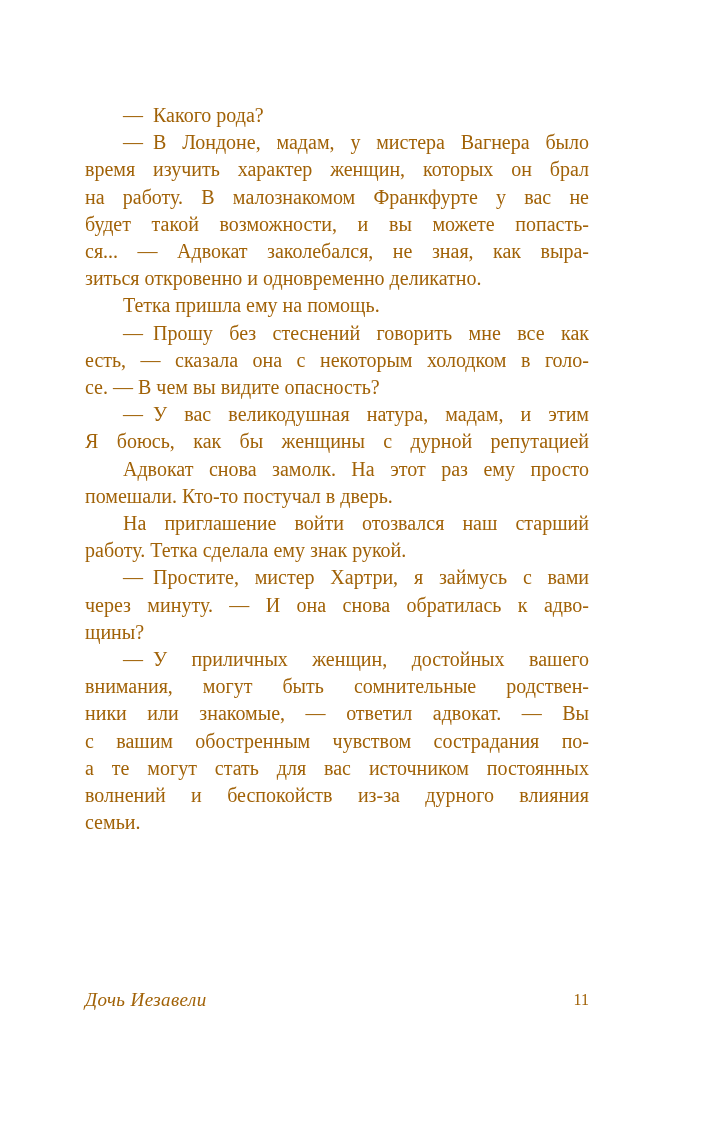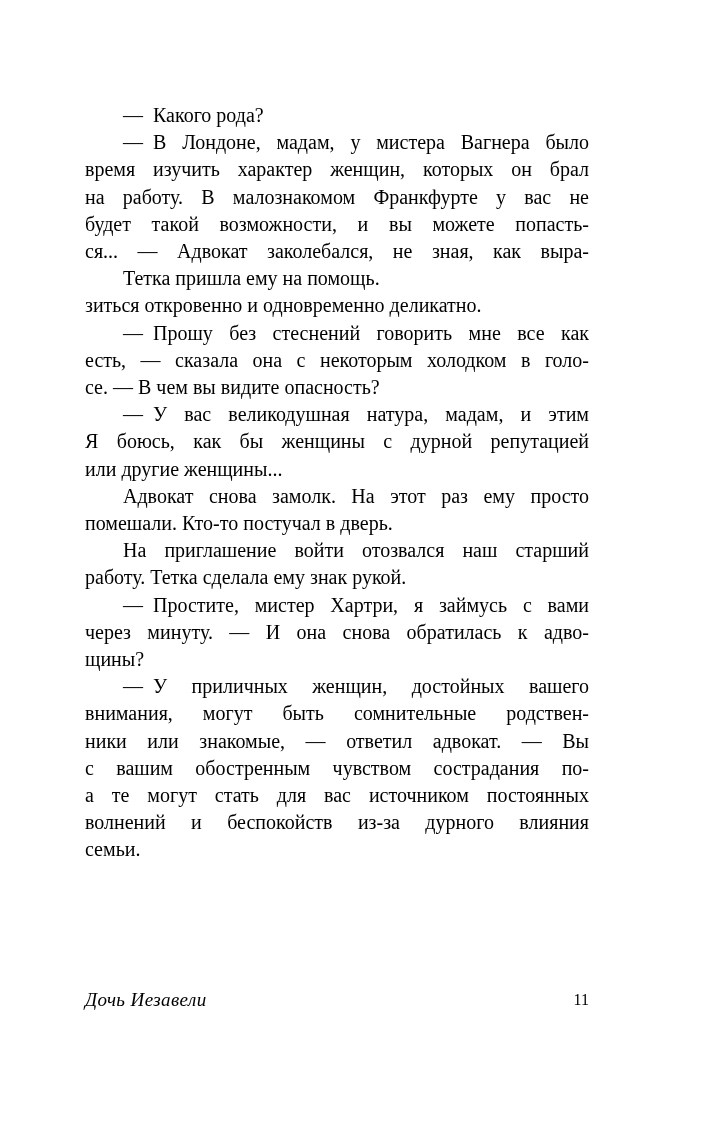--- a/index.html
+++ b/index.html
@@ -6,21 +6,21 @@
     margin: 0;
     padding: 0;
     background: #ffffff;
   }
   .page {
     position: relative;
     width: 709px;
     height: 1122px;
     background: #ffffff;
     font-family: "Liberation Serif", "DejaVu Serif", serif;
-    color: #000000;
+    color: #a16207;
     overflow: hidden;
   }
   .text-block {
     position: absolute;
     left: 85px;
     top: 102px;
     width: 504px;
     font-size: 20px;
     line-height: 27.2px;
   }
@@ -57,28 +57,27 @@
 <body>
 
 <div class="page">
   <div class="text-block">
     <div class="line indent para-end">— Какого рода?</div>
     <div class="line indent">— В Лондоне, мадам, у мистера Вагнера было</div>
     <div class="line">время изучить характер женщин, которых он брал</div>
     <div class="line">на работу. В малознакомом Франкфурте у вас не</div>
     <div class="line">будет такой возможности, и вы можете попасть-</div>
     <div class="line">ся... — Адвокат заколебался, не зная, как выра-</div>
+    <div class="line para-end">зиться откровенно и одновременно деликатно.</div>
     <div class="line indent para-end">Тетка пришла ему на помощь.</div>
-    <div class="line para-end">зиться откровенно и одновременно деликатно.</div>
     <div class="line indent">— Прошу без стеснений говорить мне все как</div>
     <div class="line">есть, — сказала она с некоторым холодком в голо-</div>
     <div class="line para-end">се. — В чем вы видите опасность?</div>
     <div class="line indent">— У вас великодушная натура, мадам, и этим</div>
     <div class="line">Я боюсь, как бы женщины с дурной репутацией</div>
-    <div class="line para-end">или другие женщины...</div>
     <div class="line indent">Адвокат снова замолк. На этот раз ему просто</div>
     <div class="line para-end">помешали. Кто-то постучал в дверь.</div>
     <div class="line indent">На приглашение войти отозвался наш старший</div>
     <div class="line para-end">работу. Тетка сделала ему знак рукой.</div>
     <div class="line indent">— Простите, мистер Хартри, я займусь с вами</div>
     <div class="line">через минуту. — И она снова обратилась к адво-</div>
     <div class="line para-end">щины?</div>
     <div class="line indent">— У приличных женщин, достойных вашего</div>
     <div class="line">внимания, могут быть сомнительные родствен-</div>
     <div class="line">ники или знакомые, — ответил адвокат. — Вы</div>

